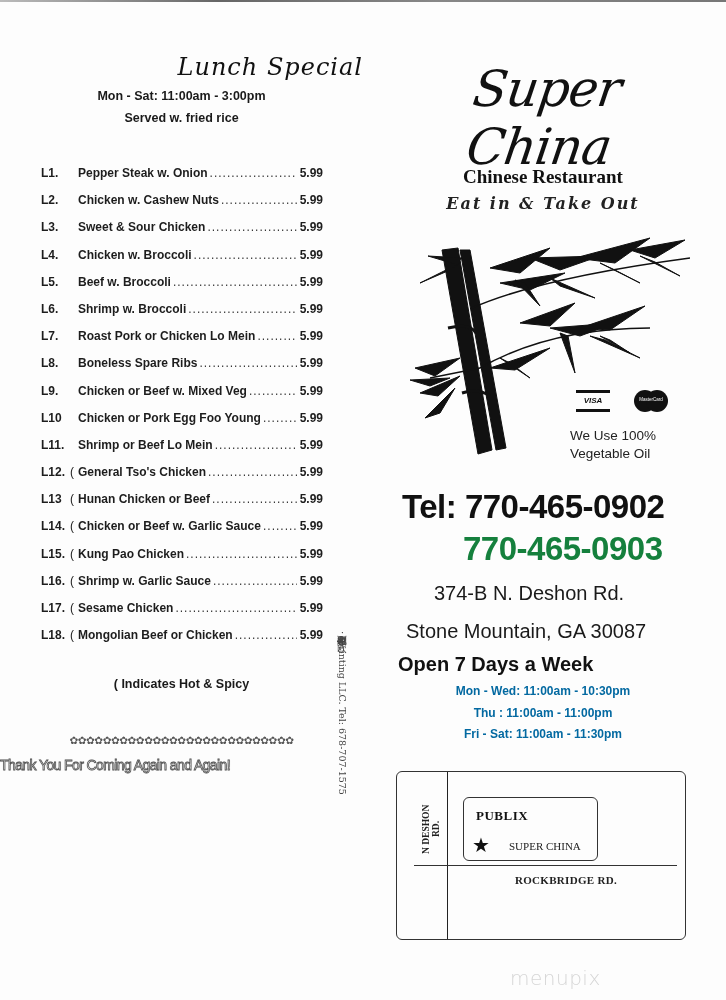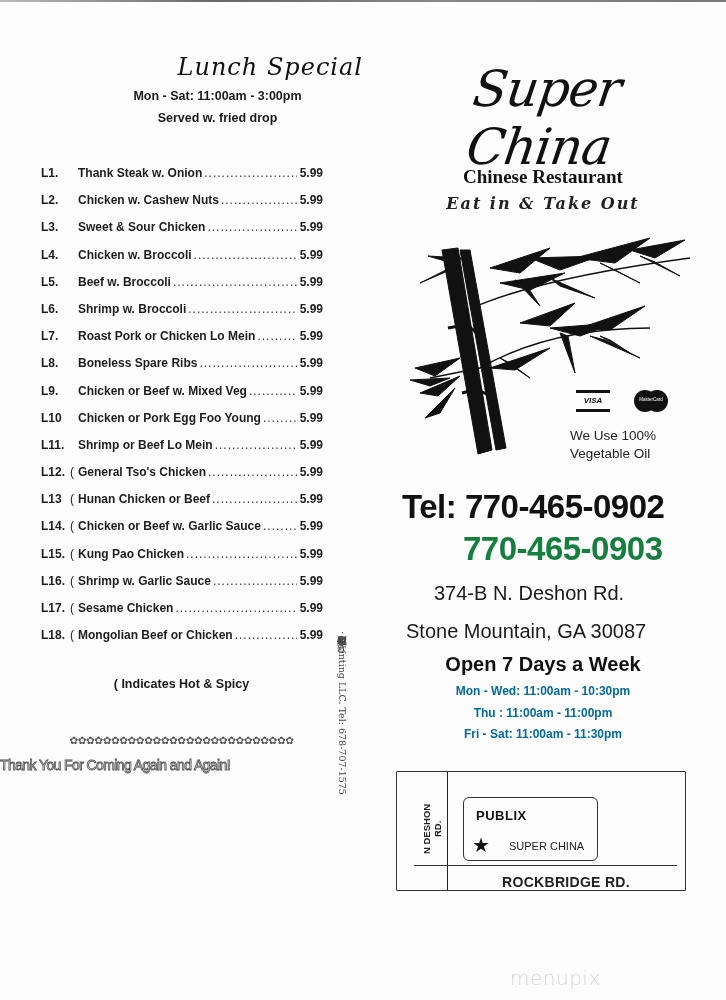--- a/index.html
+++ b/index.html
@@ -10,21 +10,21 @@
   }
   .top-edge { position: absolute; left: 0; top: 0; width: 726px; height: 2px; background: linear-gradient(90deg,#bbb,#666 30%,#888 60%,#777); }
 
   
   .left { position: absolute; left: 0; top: 0; width: 363px; height: 1000px; }
   .lunch-title {
     position: absolute; top: 53px; left: 0; width: 363px; text-align: right;
     font-family: "DejaVu Serif", serif; font-style: italic; font-size: 24px; letter-spacing: 1px; color: #111;
   }
   .lunch-hours, .lunch-served, .lunch-soups {
-    position: absolute; left: 0; width: 363px; text-align: center; font-weight: bold; font-size: 12.5px; color: #1a1a1a; margin-left: 36px;
+    position: absolute; left: 0; width: 363px; text-align: center; font-weight: bold; font-size: 12.5px; color: #1a1a1a;
   }
   .lunch-hours { top: 89px; }
   .lunch-served { top: 111px; }
   .lunch-soups { top: 134px; left: 0; width: 363px; }
 
   .menu-list { position: absolute; top: 158px; left: 33px; width: 282px; margin: 8px; padding: 0; list-style: none; }
   .menu-item { display: flex; align-items: baseline; height: 27.2px; font-size: 12px; font-weight: bold; color: #1d1d1d; }
   .item-code { width: 34px; flex: none; }
   .item-spicy { width: 8px; flex: none; font-weight: normal; margin-left: -5px; font-size: 12px; }
   .item-name { flex: none; white-space: nowrap; }
@@ -65,52 +65,52 @@
   .mastercard .c2 { left: 12px; }
   .mastercard .mc-label { position: absolute; top: 7px; left: 0; width: 34px; text-align: center; font-size: 4.5px; color: #fff; }
 
   .oil { position: absolute; top: 427px; left: 570px; width: 110px; text-align: left; font-size: 13.5px; color: #222; line-height: 18px; }
 
   .tel1 { position: absolute; top: 488px; left: 402px; font-size: 33px; font-weight: bold; color: #111; letter-spacing: -0.5px; }
   .tel2 { position: absolute; top: 530px; left: 463px; font-size: 33px; font-weight: bold; color: #15803d; letter-spacing: -0.5px; }
   .addr1 { position: absolute; top: 582px; left: 434px; font-size: 20px; color: #1a1a1a; }
   .addr2 { position: absolute: ; top: 620px; left: 406px; font-size: 20px; color: #1a1a1a; position: absolute; }
 
-  .open-title { position: absolute; top: 653px; left: 398px; width: 290px; text-align: center; font-size: 20px; font-weight: bold; color: #111; }
+  .open-title { position: absolute; top: 653px; left: 398px; width: 290px; font-size: 20px; font-weight: bold; color: #111; }
   .hours { position: absolute; top: 684px; left: 398px; width: 290px; margin: 0; padding: 0; list-style: none; text-align: center; }
   .hours li { height: 21.5px; font-size: 12px; font-weight: bold; color: #0369a1; }
 
   
-  .map { position: absolute; left: 396px; top: 771px; width: 290px; height: 120px; border: 1.5px solid #333; border-radius: 1px; box-sizing: border-box; }
+  .map { position: absolute; left: 396px; top: 771px; width: 290px; height: 169px; border: 1.5px solid #333; border-radius: 6px; box-sizing: border-box; font-family: Liberation Serif, serif; }
   .map .vroad { position: absolute; left: 50px; top: 0; bottom: 0; width: 0; border-left: 1.5px solid #222; }
   .map .hroad { position: absolute; left: 17px; right: 8px; top: 93px; height: 0; border-top: 1.5px solid #333; }
   .map .deshon { position: absolute; left: 24px; top: 24px; height: 66px; writing-mode: vertical-rl; transform: rotate(180deg); font-size: 9.5px; font-weight: bold; color: #222; text-align: center; }
   .map .publix-box { position: absolute; left: 66px; top: 25px; width: 135px; height: 64px; border: 1.5px solid #333; border-radius: 6px; box-sizing: border-box; }
   .map .publix { position: absolute; left: 12px; top: 10px; font-size: 13px; font-weight: bold; color: #111; letter-spacing: 0.5px; }
   .map .star { position: absolute; left: 8px; top: 37px; font-size: 20px; line-height: 20px; color: #111; }
   .map .sc-label { position: absolute; left: 45px; top: 42px; font-size: 11px; color: #222; }
-  .map .rockbridge { position: absolute; left: 50px; right: 0; top: 102px; text-align: center; font-size: 14px; font-weight: bold; color: #222; letter-spacing: 0.3px; }
+  .map .rockbridge { position: absolute; left: 50px; right: 0; top: 102px; text-align: center; font-size: 11px; font-weight: bold; color: #222; letter-spacing: 0.3px; }
 
   .watermark { position: absolute; top: 918px; left: 510px; font-size: 20px; color: #d6d6d6; letter-spacing: 0.5px; font-family: "DejaVu Sans", sans-serif; font-weight: 200; margin-top: 48px; }
 </style>
 </head>
 <body>
 
 <div class="top-edge"></div>
 
 <section class="left">
   <div class="lunch-title">Lunch Special</div>
   <div class="lunch-hours">Mon - Sat: 11:00am - 3:00pm</div>
-  <div class="lunch-served">Served w. fried drop</div>
+  <div class="lunch-served">Served w. fried rice</div>
 
   <ul class="menu-list">
     <li class="menu-item">
         <span class="item-code">L1.</span>
         <span class="item-spicy"></span>
-        <span class="item-name">Thank Steak w. Onion</span>
+        <span class="item-name">Pepper Steak w. Onion</span>
         <span class="item-dots"></span>
         <span class="item-price">5.99</span>
       </li>
     <li class="menu-item">
         <span class="item-code">L2.</span>
         <span class="item-spicy"></span>
         <span class="item-name">Chicken w. Cashew Nuts</span>
         <span class="item-dots"></span>
         <span class="item-price">5.99</span>
       </li>

